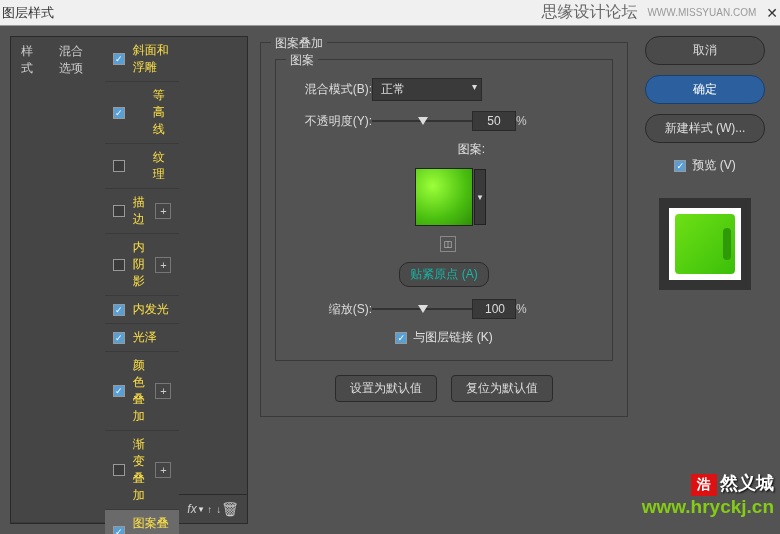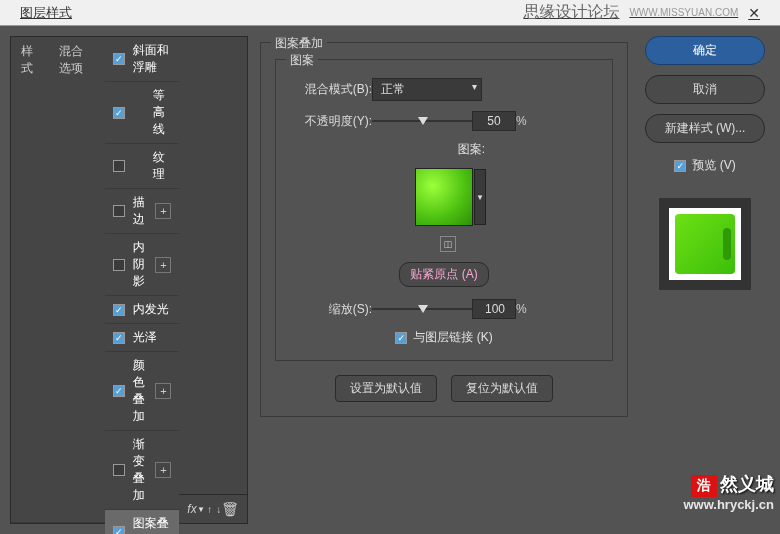--- a/index.html
+++ b/index.html
@@ -1,30 +1,30 @@
 <!DOCTYPE html>
 <html><head>
 <meta charset="utf-8">
 <style>
   * { box-sizing: border-box; margin: 0; padding: 0; font-family: "Microsoft YaHei", sans-serif; }
   body { background: #535353; width: 780px; height: 534px; overflow: hidden; font-size: 12px; color: #e0e0e0; }
-  .titlebar { background: #f0f0f0; height: 26px; display: flex; align-items: center; padding: 0 20px; color: #333; border-bottom: 1px solid #999; text-decoration: underline; }
+  .titlebar { background: #f0f0f0; height: 26px; display: flex; align-items: center; padding: 0 2px; color: #333; border-bottom: 1px solid #999; }
   .titlebar .title { flex: 1; font-size: 13px; }
   .titlebar .forum { font-size: 16px; color: #666; margin-right: 10px; }
   .titlebar .url { font-size: 10px; color: #999; margin-right: 10px; }
   .titlebar .close { font-size: 14px; color: #333; cursor: pointer; }
   .content { display: flex; padding: 10px; gap: 12px; height: 508px; }
 
   .sidebar { width: 238px; background: #454545; border: 1px solid #2a2a2a; display: flex; flex-direction: row; }
   .side-header { padding: 6px 10px; color: #ccc; border-bottom: 1px solid #3a3a3a; font-size: 12px; }
   .side-item { display: flex; align-items: center; padding: 5px 8px; border-bottom: 1px solid #3a3a3a; cursor: pointer; }
   .side-item.selected { background: #6a6a6a; }
   .side-item .chk { width: 12px; height: 12px; border: 1px solid #999; margin-right: 8px; display: inline-flex; align-items: center; justify-content: center; font-size: 9px; background: #3a3a3a; }
   .side-item .chk.checked { background: #5a9fd4; color: #fff; }
-  .side-item .label { flex: 1; color: #ffffff; }
+  .side-item .label { flex: 1; color: #fde047; }
   .side-item .indent { padding-left: 20px; }
   .side-item .add { width: 16px; height: 16px; border: 1px solid #777; display: flex; align-items: center; justify-content: center; font-size: 11px; color: #ccc; }
   .side-footer { margin-top: auto; display: flex; align-items: center; padding: 6px 8px; border-top: 1px solid #2a2a2a; }
   .side-footer .fx { font-style: italic; color: #ccc; margin-right: 2px; }
   .side-footer .arrows { display: flex; gap: 4px; margin-left: 4px; }
   .side-footer .arr { font-size: 10px; color: #ccc; }
   .side-footer .spacer { flex: 1; }
   .side-footer .trash { color: #ccc; font-size: 14px; }
 
   .main { flex: 1; position: relative; }
@@ -41,42 +41,42 @@
   .slider-line { height: 2px; background: #333; width: 100%; }
   .slider-thumb { position: absolute; top: 3px; width: 0; height: 0; border-left: 5px solid transparent; border-right: 5px solid transparent; border-top: 8px solid #ddd; }
   .num-input { background: #3a3a3a; border: 1px solid #2a2a2a; color: #ddd; width: 44px; padding: 2px 12px; text-align: center; }
   .pct { color: #ccc; }
 
   .pattern-row { display: flex; align-items: center; gap: 10px; margin: 8px 0 12px; flex-direction: column; }
   .pattern-row .rlabel { width: 82px; text-align: right; }
   .swatch { width: 58px; height: 58px; border: 1px solid #222; background: radial-gradient(circle at 30% 30%, #9cff3a, #4bbf10 60%, #2e8f08); position: relative; }
   .swatch .picker { position: absolute; right: -14px; top: 0; bottom: 0; width: 12px; background: #3a3a3a; border: 1px solid #222; display: flex; align-items: center; justify-content: center; font-size: 9px; }
   .snap-icon { width: 16px; height: 16px; border: 1px solid #888; display: flex; align-items: center; justify-content: center; font-size: 9px; color: #ccc; margin-left: 8px; }
-  .btn-sm { background: #4a4a4a; border: 1px solid #2a2a2a; color: #f9a8d4; padding: 3px 10px; border-radius: 10px; cursor: pointer; text-align: right; }
+  .btn-sm { background: #4a4a4a; border: 1px solid #2a2a2a; color: #14b8a6; padding: 3px 10px; border-radius: 10px; cursor: pointer; text-align: right; }
 
   .check-row { display: flex; align-items: center; justify-content: center; gap: 6px; margin-top: 4px; }
   .check-row .chk { width: 12px; height: 12px; border: 1px solid #999; background: #5a9fd4; color: #fff; display: flex; align-items: center; justify-content: center; font-size: 9px; }
 
   .btn-row { display: flex; justify-content: center; gap: 14px; margin-top: 14px; }
   .btn-med { background: #4a4a4a; border: 1px solid #2a2a2a; color: #ddd; padding: 4px 14px; border-radius: 4px; cursor: pointer; }
 
   .rightcol { width: 130px; display: flex; flex-direction: column; gap: 10px; align-items: center; }
   .pill { width: 120px; padding: 5px 0; text-align: center; border-radius: 14px; border: 1px solid #2a2a2a; background: #4a4a4a; color: #ddd; cursor: pointer; }
   .pill.primary { background: #2b5f9e; border-color: #1a3f6e; color: #fff; }
   .preview-chk { display: flex; align-items: center; gap: 6px; margin-top: 4px; }
   .preview-chk .chk { width: 12px; height: 12px; border: 1px solid #999; background: #5a9fd4; color: #fff; display: flex; align-items: center; justify-content: center; font-size: 9px; }
   .preview-box { margin-top: 14px; width: 92px; height: 92px; background: #333; display: flex; align-items: center; justify-content: center; }
   .preview-inner { width: 72px; height: 72px; background: #fff; display: flex; align-items: center; justify-content: center; }
   .preview-green { width: 60px; height: 60px; background: linear-gradient(135deg, #6ee015, #3bbf0a); border-radius: 4px; position: relative; }
   .preview-green::after { content: ""; position: absolute; right: 4px; top: 14px; bottom: 14px; width: 8px; background: #2e9a08; border-radius: 4px; }
 
-  .watermark { position: absolute; right: 6px; bottom: 22px; text-align: right; }
+  .watermark { position: absolute; right: 6px; bottom: 16px; text-align: right; }
   .watermark .logo { background: #d11; color: #fff; font-weight: bold; padding: 2px 6px; display: inline-block; font-size: 14px; }
   .watermark .chars { color: #fff; font-size: 18px; font-weight: bold; text-shadow: 1px 1px 2px #000; }
-  .watermark .url { color: #e5e5e5; font-weight: bold; font-size: 13px; }
+  .watermark .url { color: #84cc16; font-weight: bold; font-size: 19px; }
 </style>
 </head>
 <body>
 
 <div class="titlebar">
   <span class="title">图层样式</span>
   <span class="forum">思缘设计论坛</span>
   <span class="url">WWW.MISSYUAN.COM</span>
   <span class="close">✕</span>
 </div>
@@ -200,22 +200,22 @@
       </div>
 
       <div class="btn-row">
         <div class="btn-med">设置为默认值</div>
         <div class="btn-med">复位为默认值</div>
       </div>
     </div>
   </div>
 
   <div class="rightcol">
+    <div class="pill">取消</div>
     <div class="pill primary">确定</div>
-    <div class="pill">取消</div>
     <div class="pill">新建样式 (W)...</div>
     <div class="preview-chk">
       <span class="chk">✓</span>
       <span>预览 (V)</span>
     </div>
     <div class="preview-box">
       <div class="preview-inner">
           <div class="preview-green"></div>
         </div>
     </div>

